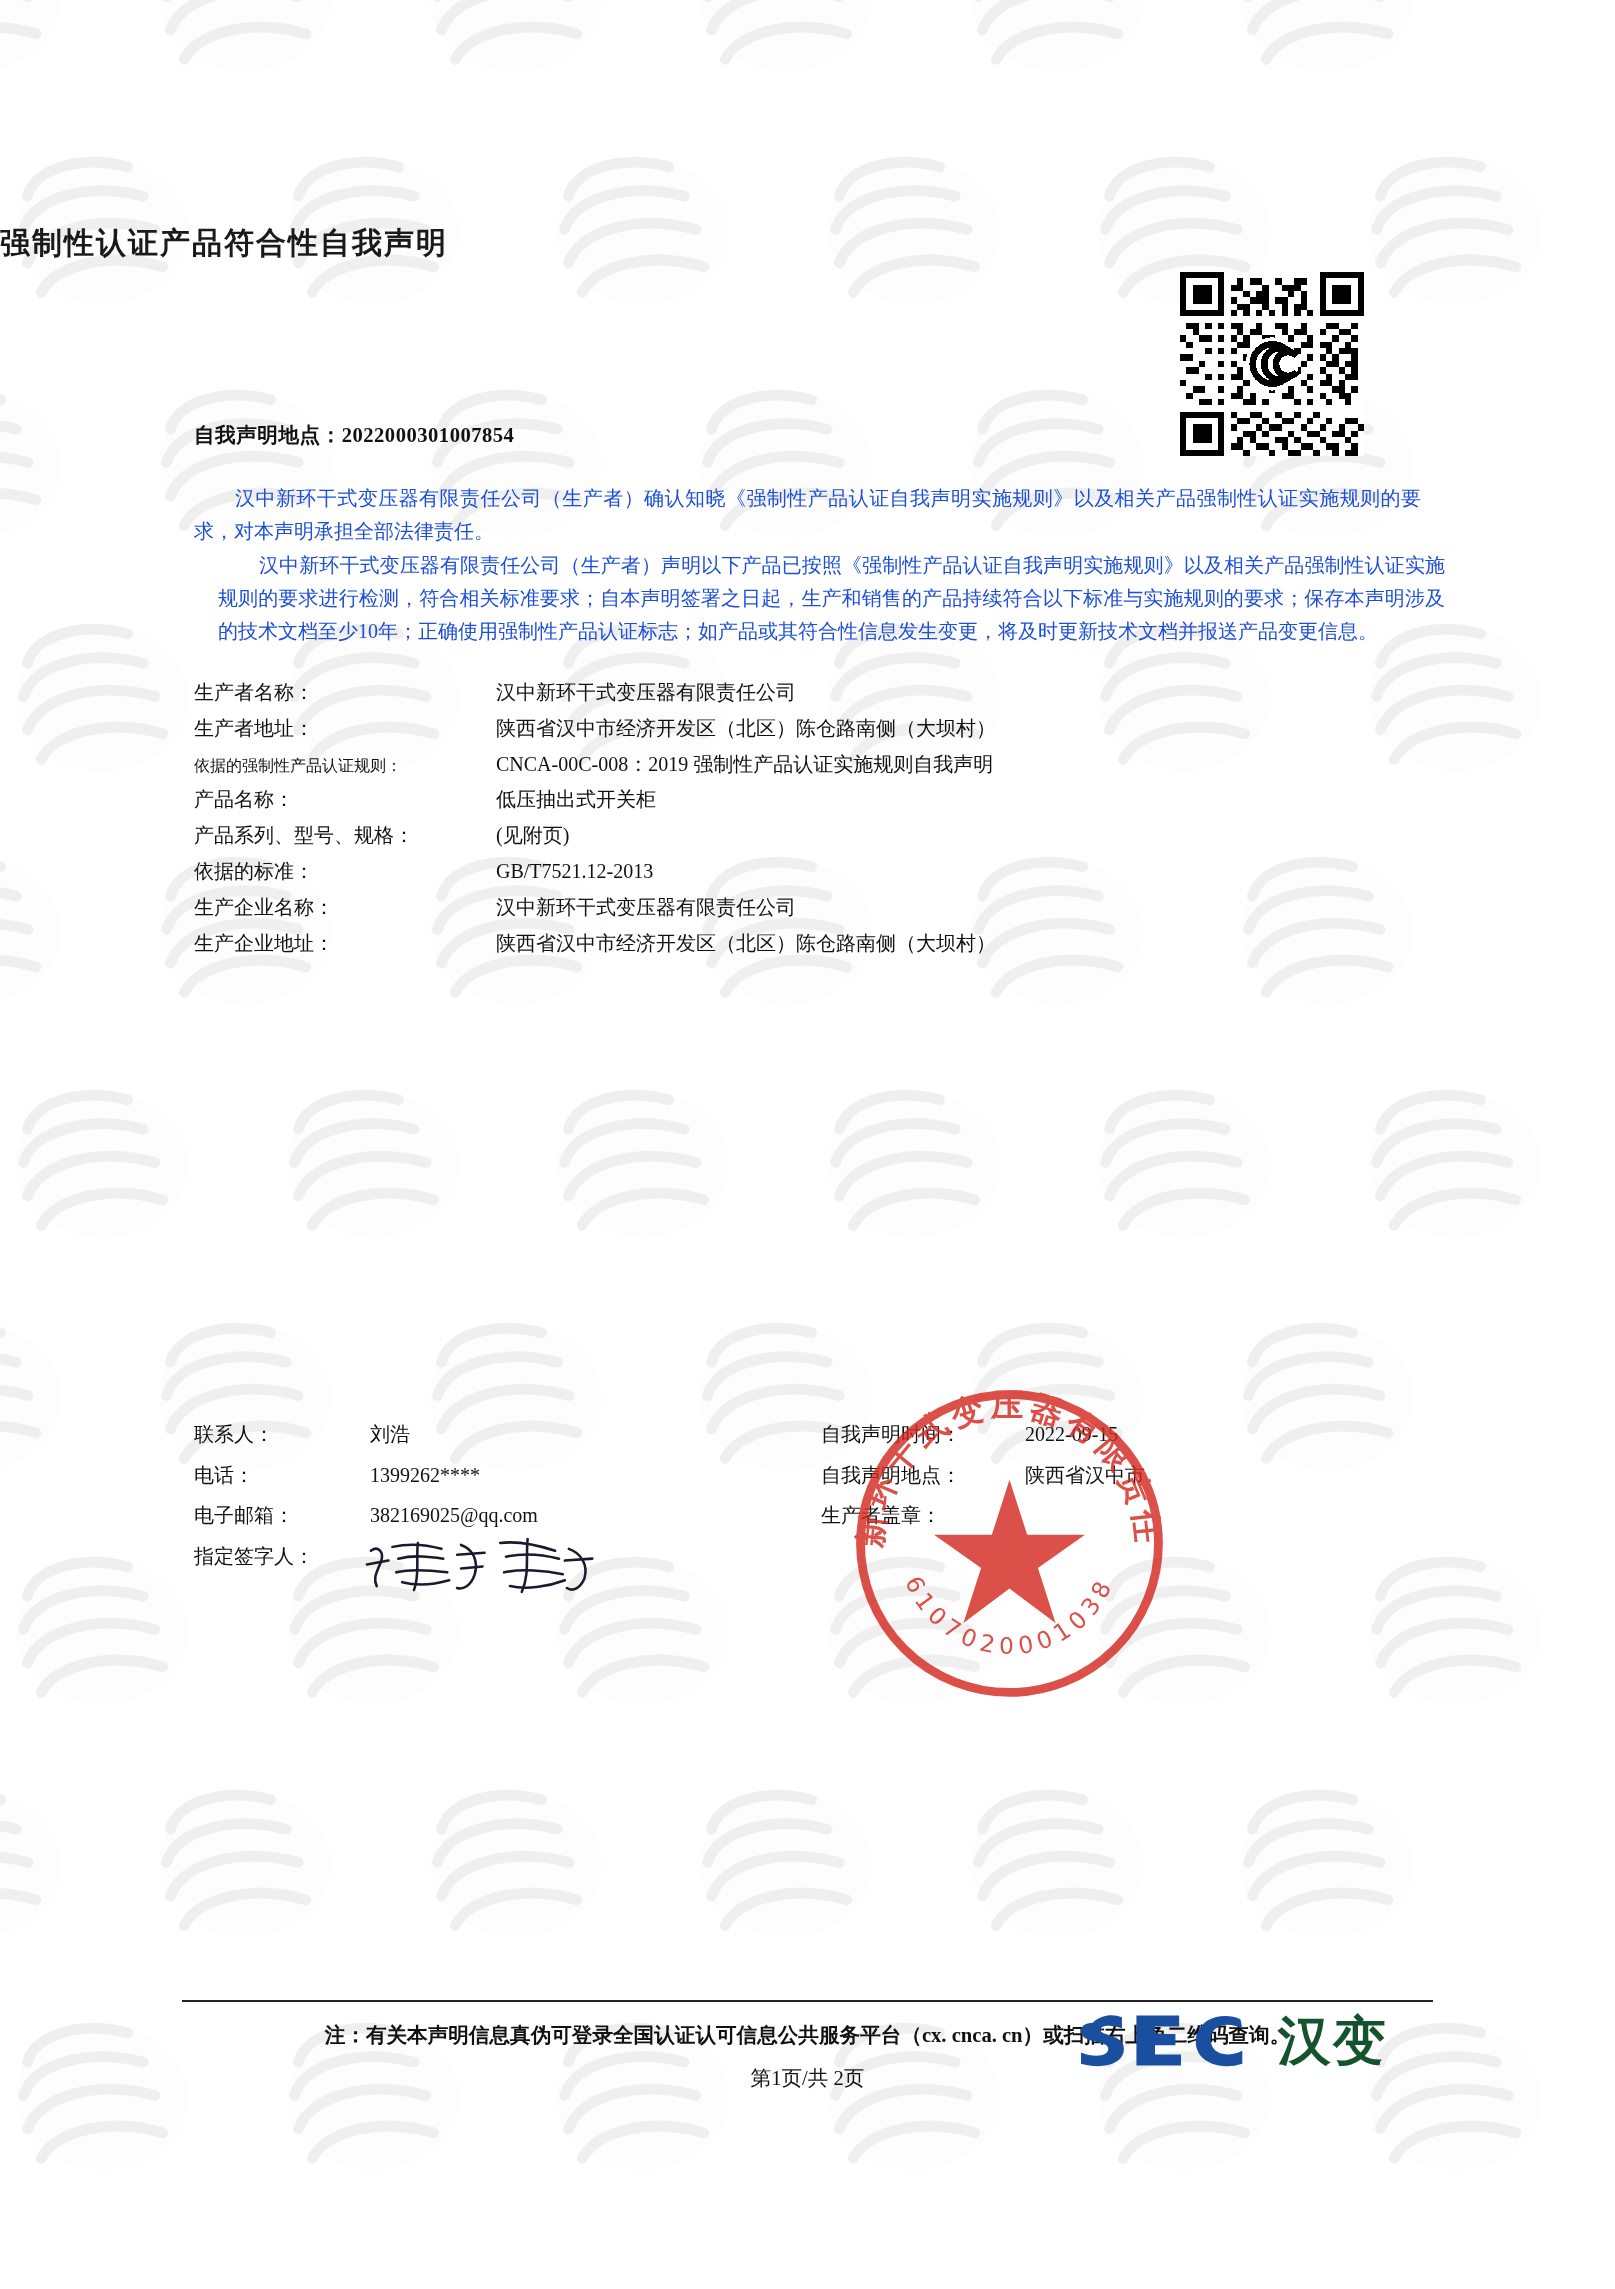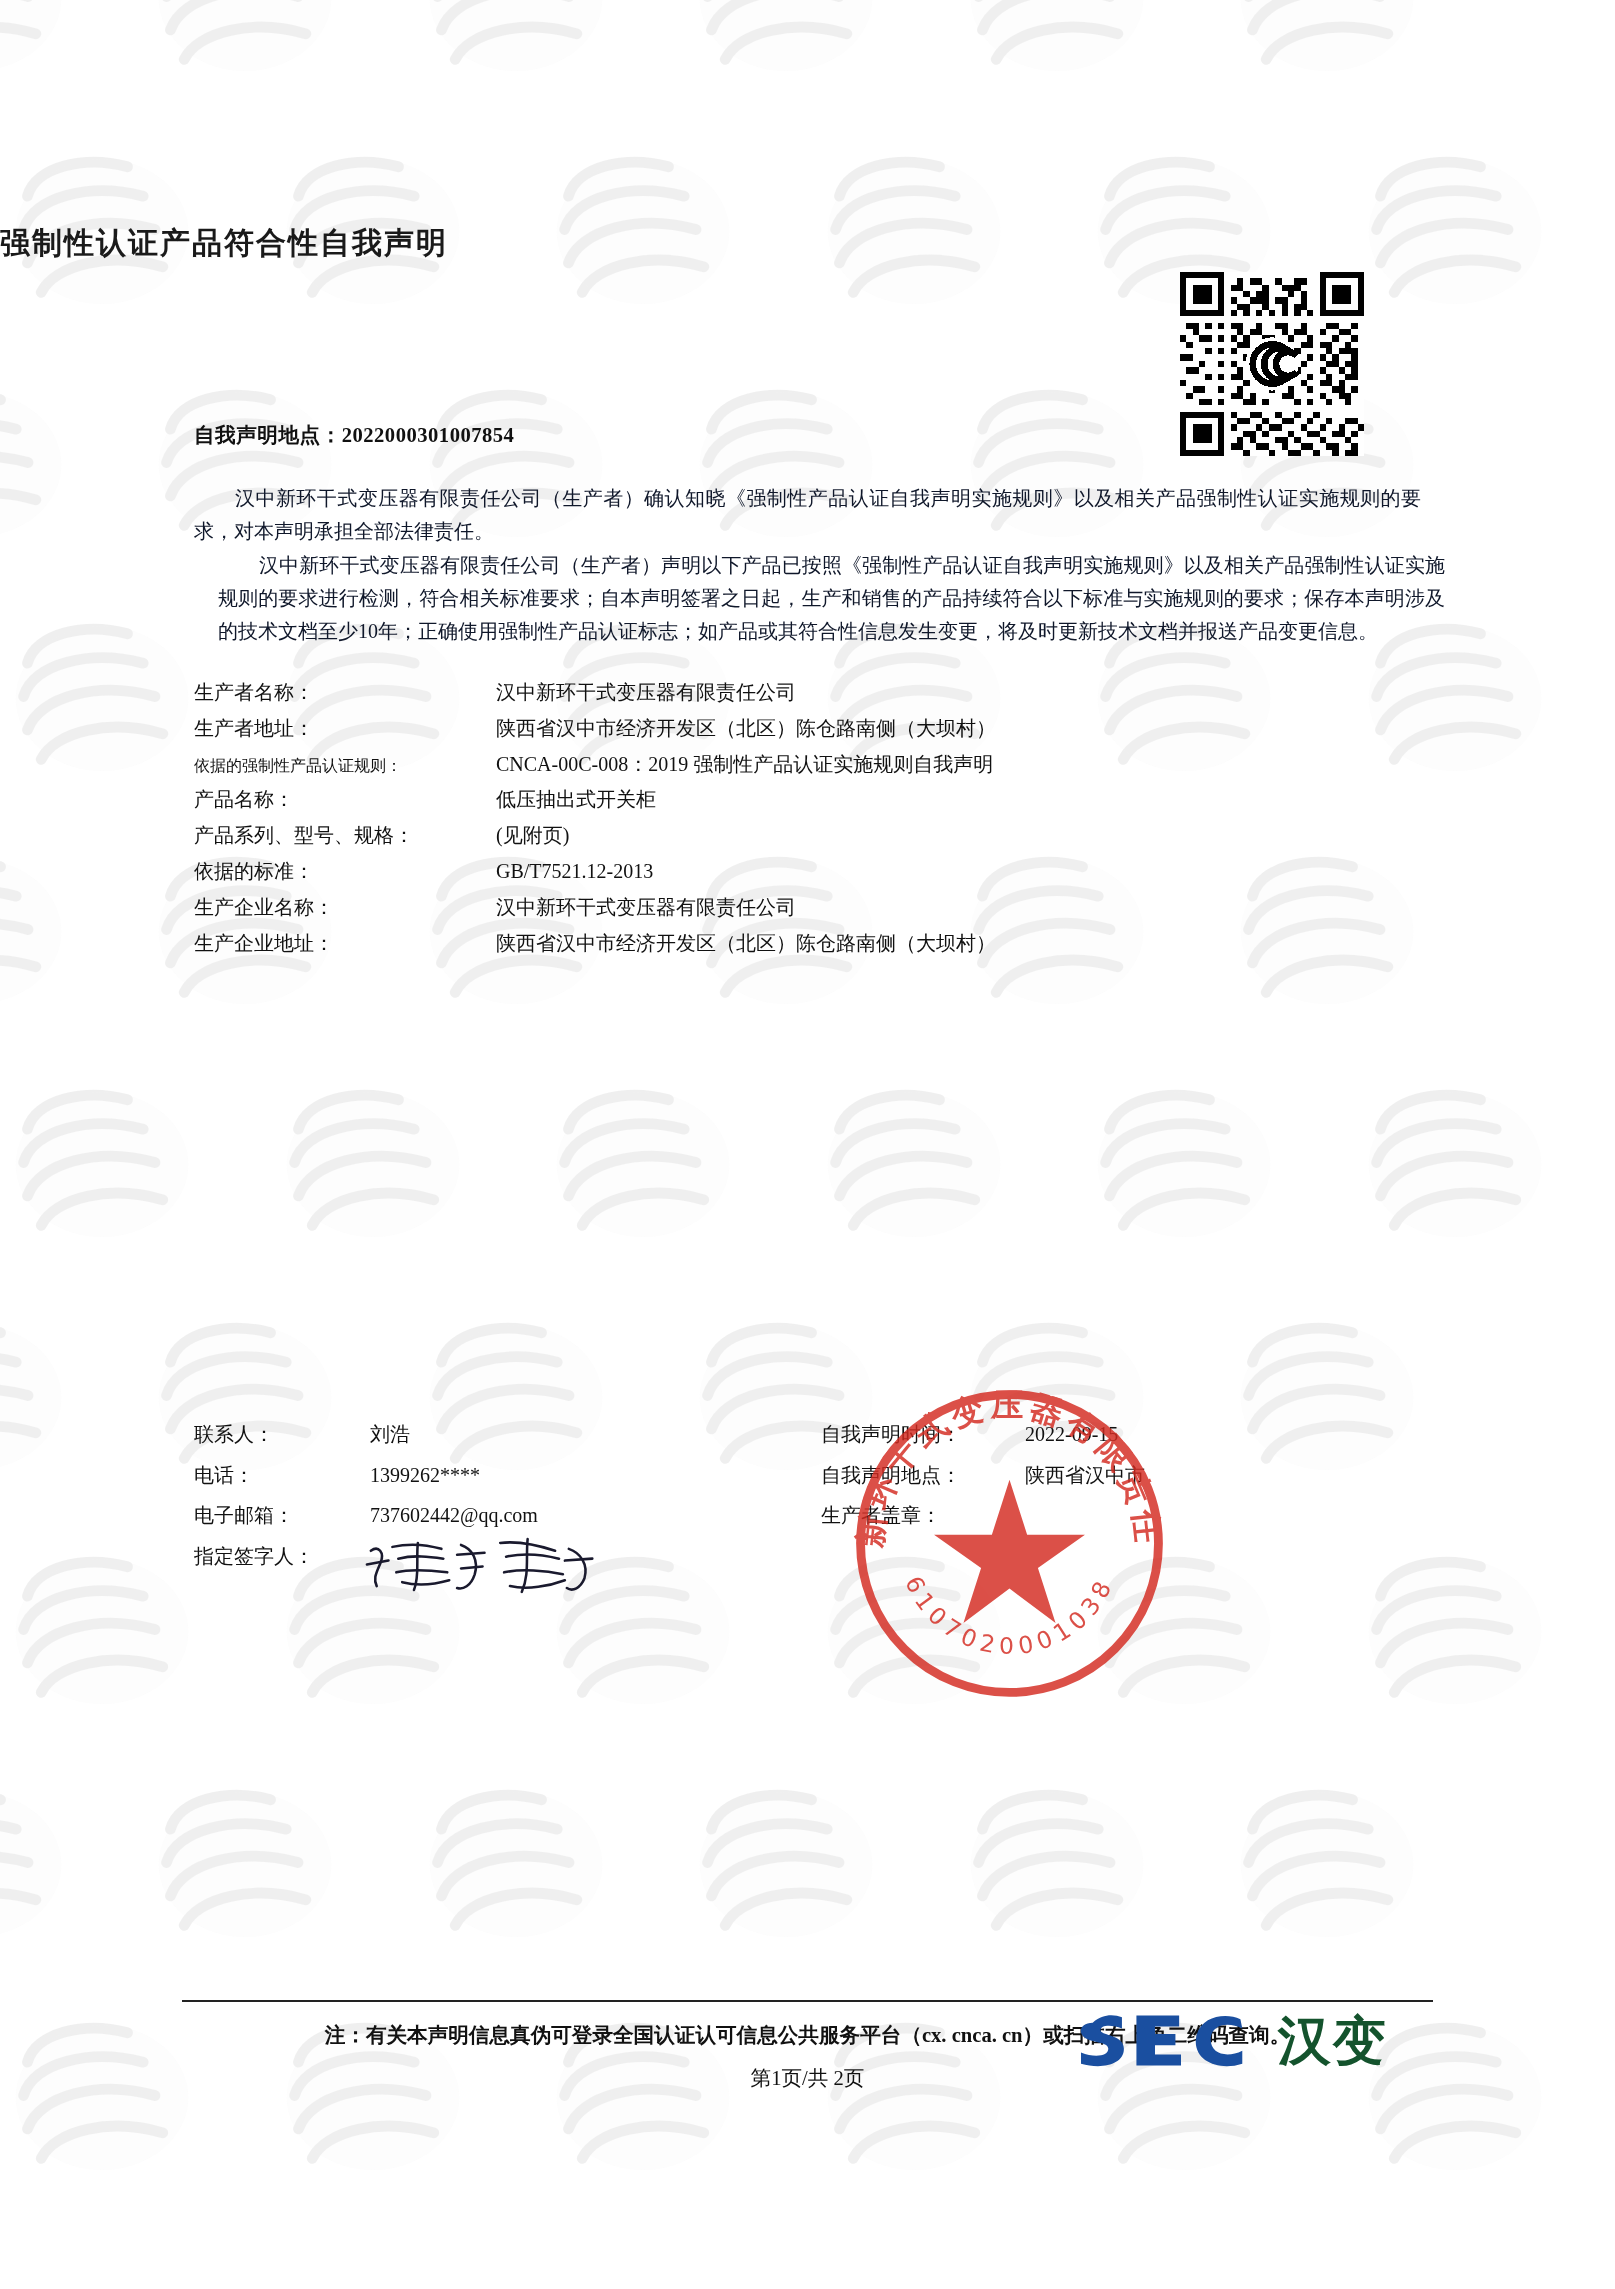--- a/index.html
+++ b/index.html
@@ -74,21 +74,21 @@
     letter-spacing: 0.5px;
   }
   .decl-no .val { font-weight: bold; }
 
   .para {
     position: absolute;
     left: 194px;
     width: 1227px;
     font-size: 20px;
     line-height: 33px;
-    color: #0f172a;
+    color: #1d4ed8;
     text-align: justify;
     text-indent: 41px;
   }
   .para-1 { top: 482px; }
   .para-2 { top: 549px; margin-left: 24px; }
 
   .fields {
     position: absolute;
     top: 679px;
     left: 194px;
@@ -1248,21 +1248,21 @@
       <div class="field-row">
         <div class="field-label">联系人：</div>
         <div class="field-value">刘浩</div>
       </div>
       <div class="field-row">
         <div class="field-label">电话：</div>
         <div class="field-value">1399262****</div>
       </div>
       <div class="field-row">
         <div class="field-label">电子邮箱：</div>
-        <div class="field-value">737602442@qq.com</div>
+        <div class="field-value">382169025@qq.com</div>
       </div>
       <div class="field-row">
         <div class="field-label">指定签字人：</div>
         <div class="field-value"></div>
       </div>
     </div>
 
     <div class="signature">
       <svg viewBox="0 0 250 70">
         <g fill="none" stroke="#1a1a2e" stroke-width="2.6" stroke-linecap="round" stroke-linejoin="round">

